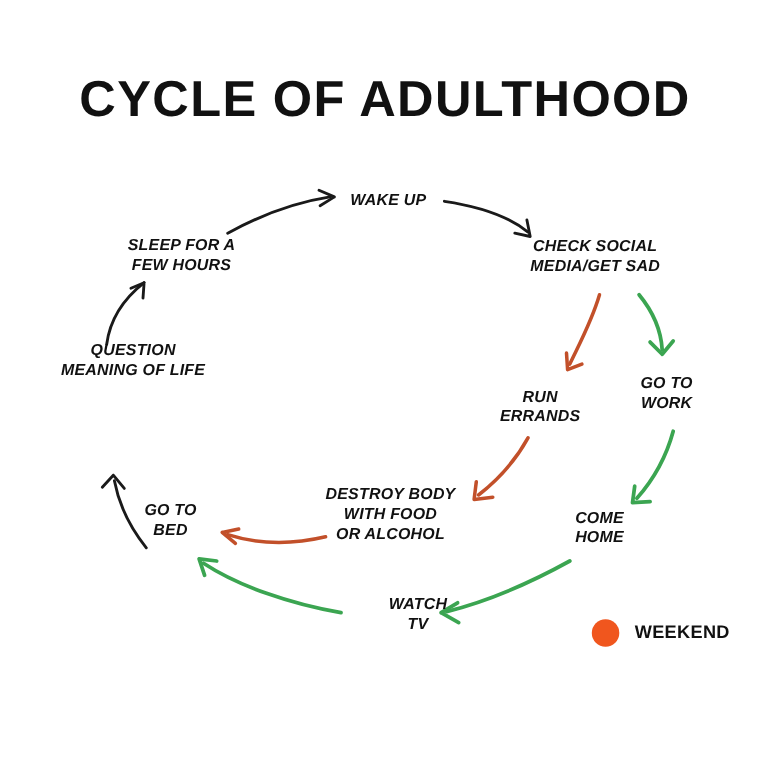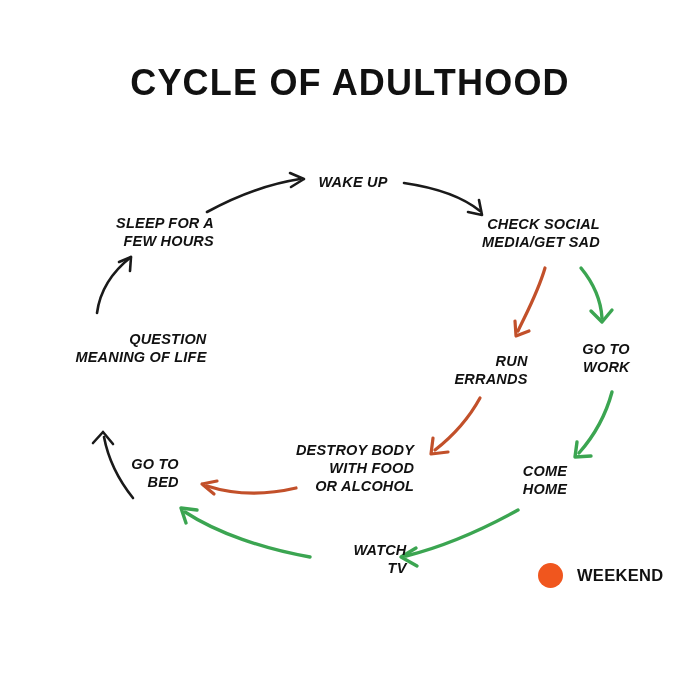--- a/index.html
+++ b/index.html
@@ -18,21 +18,21 @@
 
   
   #title {
     position: absolute;
     left: 0;
     top: 62px;
     width: 700px;
     text-align: center;
     font-family: "Liberation Sans", sans-serif;
     font-weight: bold;
-    font-size: 36px;
+    font-size: 46px;
     letter-spacing: 1.2px;
     color: #111111;
     white-space: nowrap;
   }
 
   
   #arrows {
     position: absolute;
     left: 0;
     top: 0;
@@ -42,21 +42,21 @@
 
   
   .node {
     position: absolute;
     font-family: "Liberation Sans", sans-serif;
     font-style: italic;
     font-weight: bold;
     font-size: 14.5px;
     line-height: 18px;
     color: #111111;
-    text-align: right;
+    text-align: center;
     white-space: pre-line;
     transform: translate(-50%, -50%);
     letter-spacing: 0.2px;
   }
 
   
   #legend {
     position: absolute;
     left: 538px;
     top: 558px;
@@ -165,21 +165,21 @@
   <div class="node" style="left: 491px; top: 370px; color: rgb(17, 17, 17);">RUN
 ERRANDS</div>
 
   <div class="node" style="left: 355px; top: 468px; color: rgb(17, 17, 17);">DESTROY BODY
 WITH FOOD
 OR ALCOHOL</div>
 
   <div class="node" style="left: 155px; top: 473px; color: rgb(17, 17, 17);">GO TO
 BED</div>
 
-  <div class="node" style="left: 121px; top: 348px; color: rgb(17, 17, 17); margin-left: 20px;">QUESTION
+  <div class="node" style="left: 121px; top: 328px; color: rgb(17, 17, 17);">QUESTION
 MEANING OF LIFE</div>
 
   <div class="node" style="left: 165px; top: 232px; color: rgb(17, 17, 17);">SLEEP FOR A
 FEW HOURS</div>
 
   <div id="legend">
     <div class="legend-row">
       <span class="legend-dot" id="dot-weekend" style="background: rgb(240, 86, 30);"></span>
       <span class="legend-label">WEEKEND</span>
     </div>

